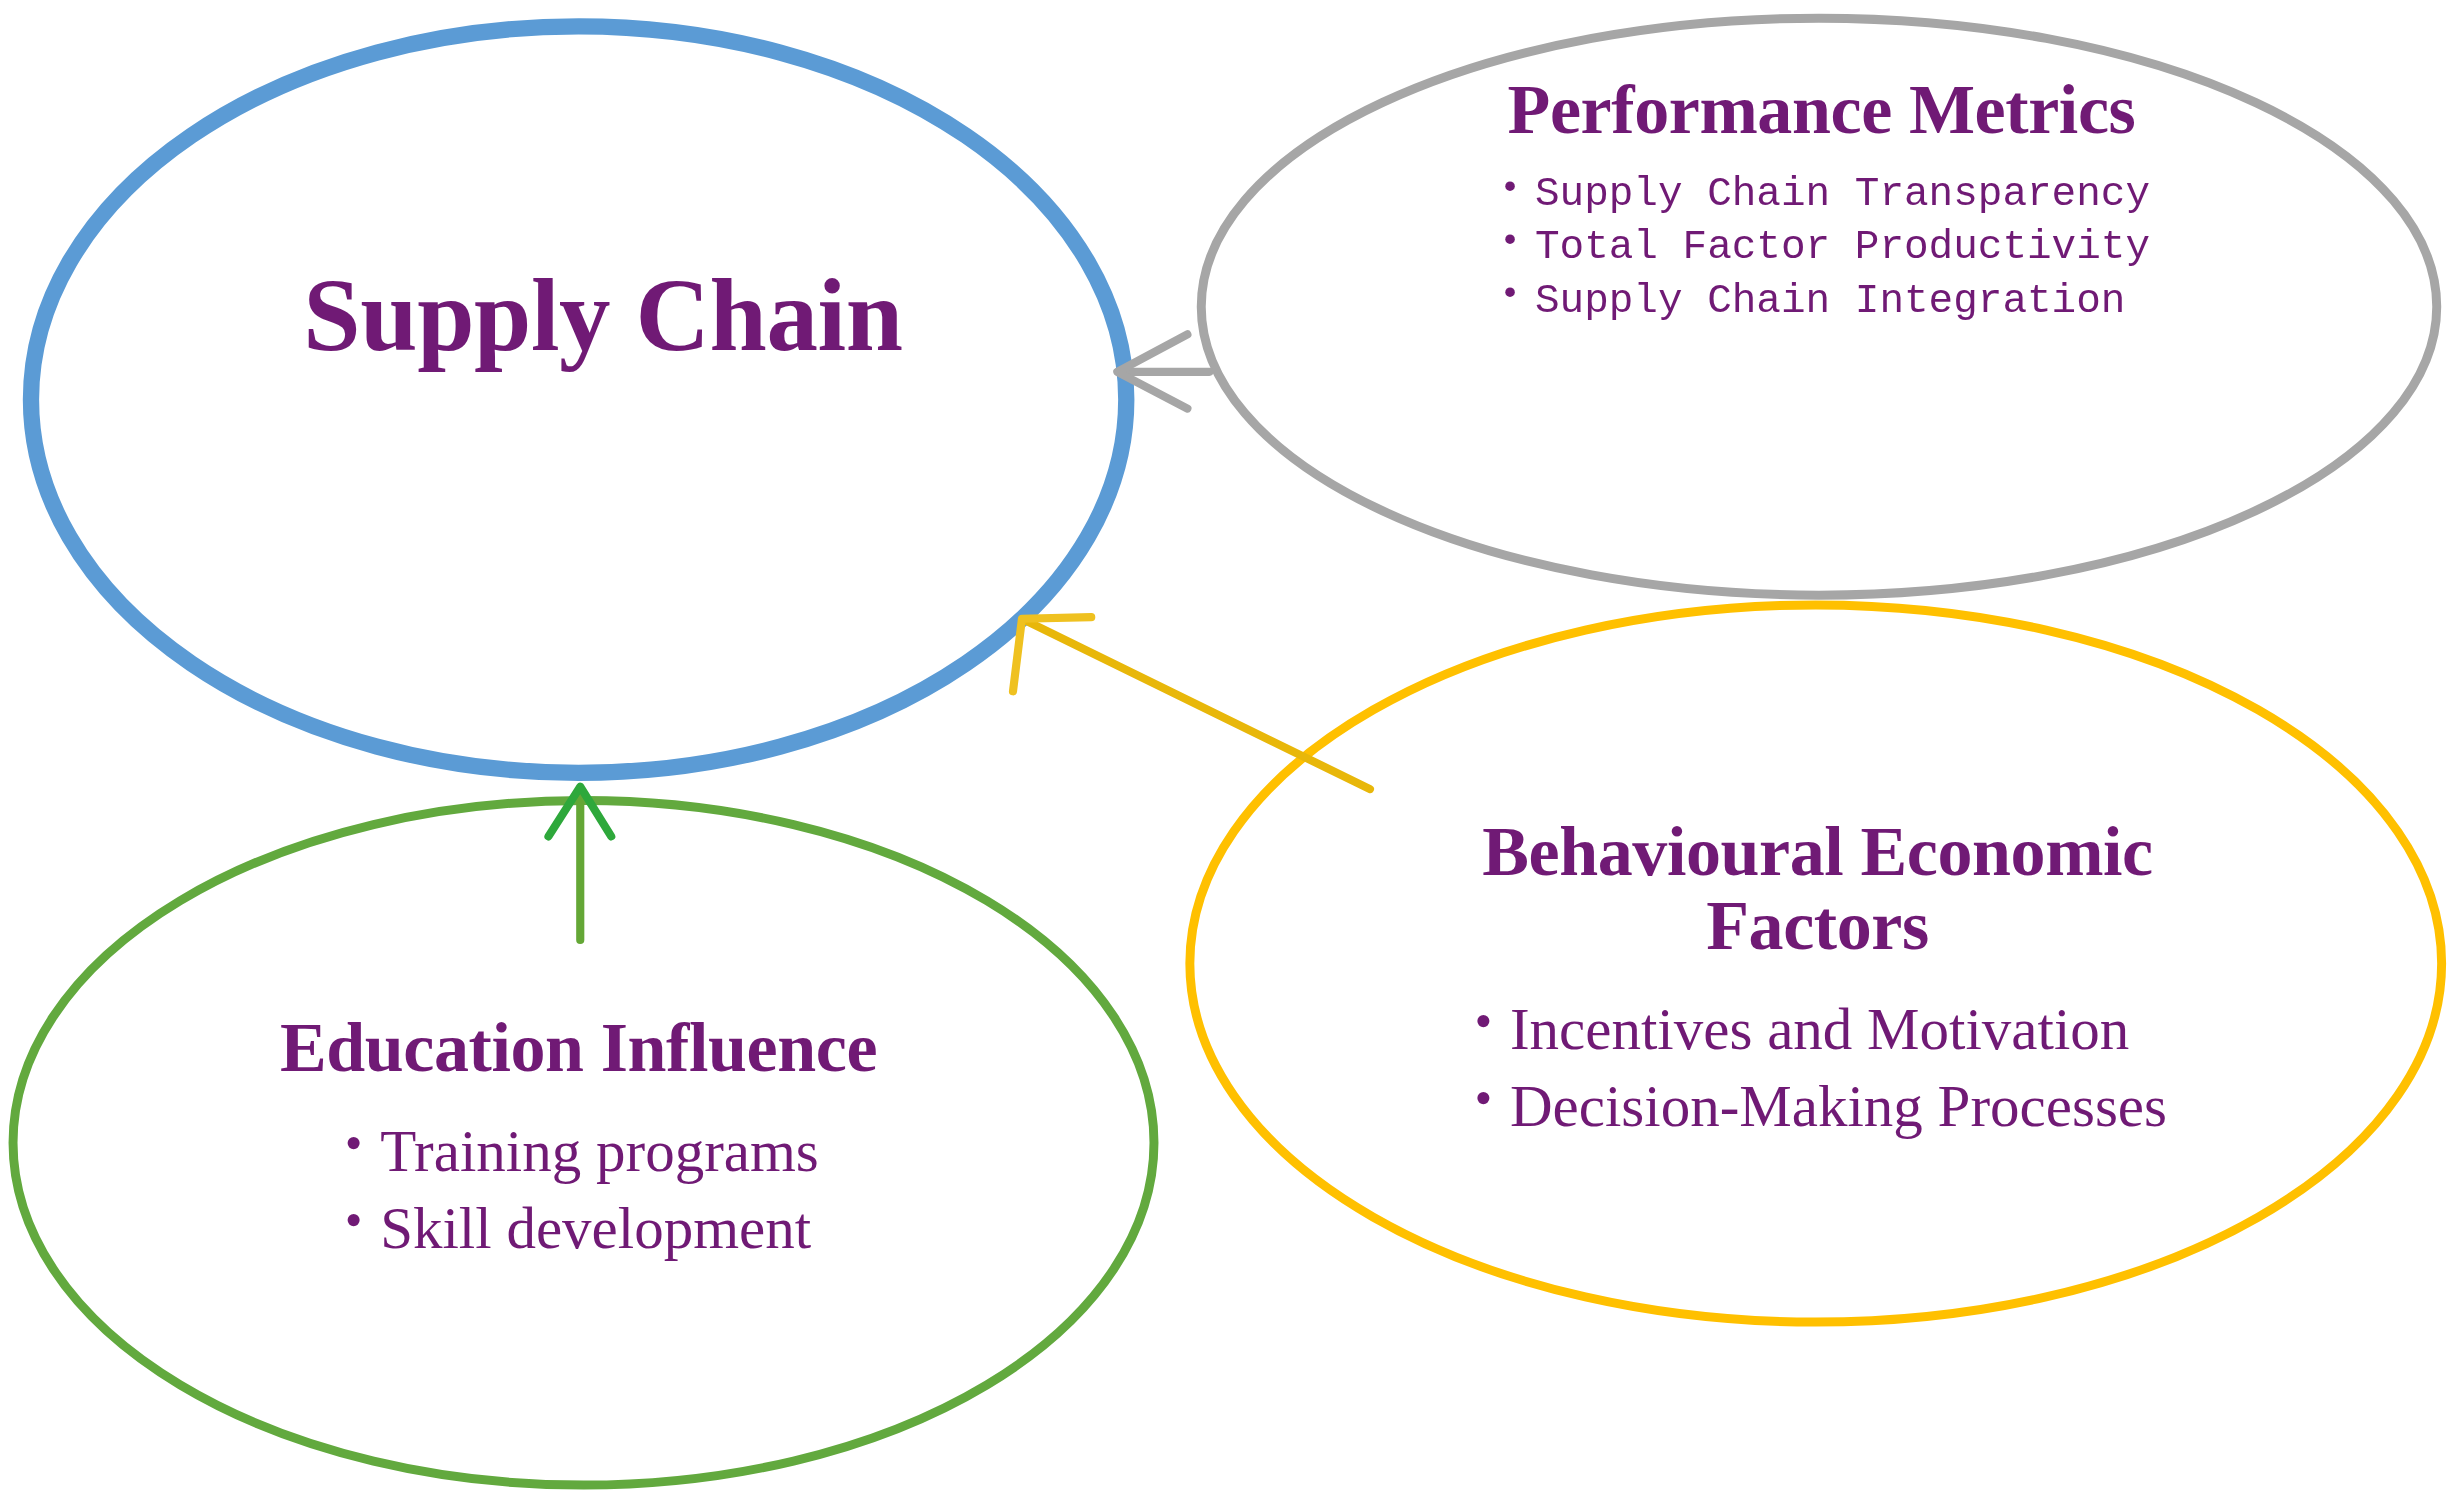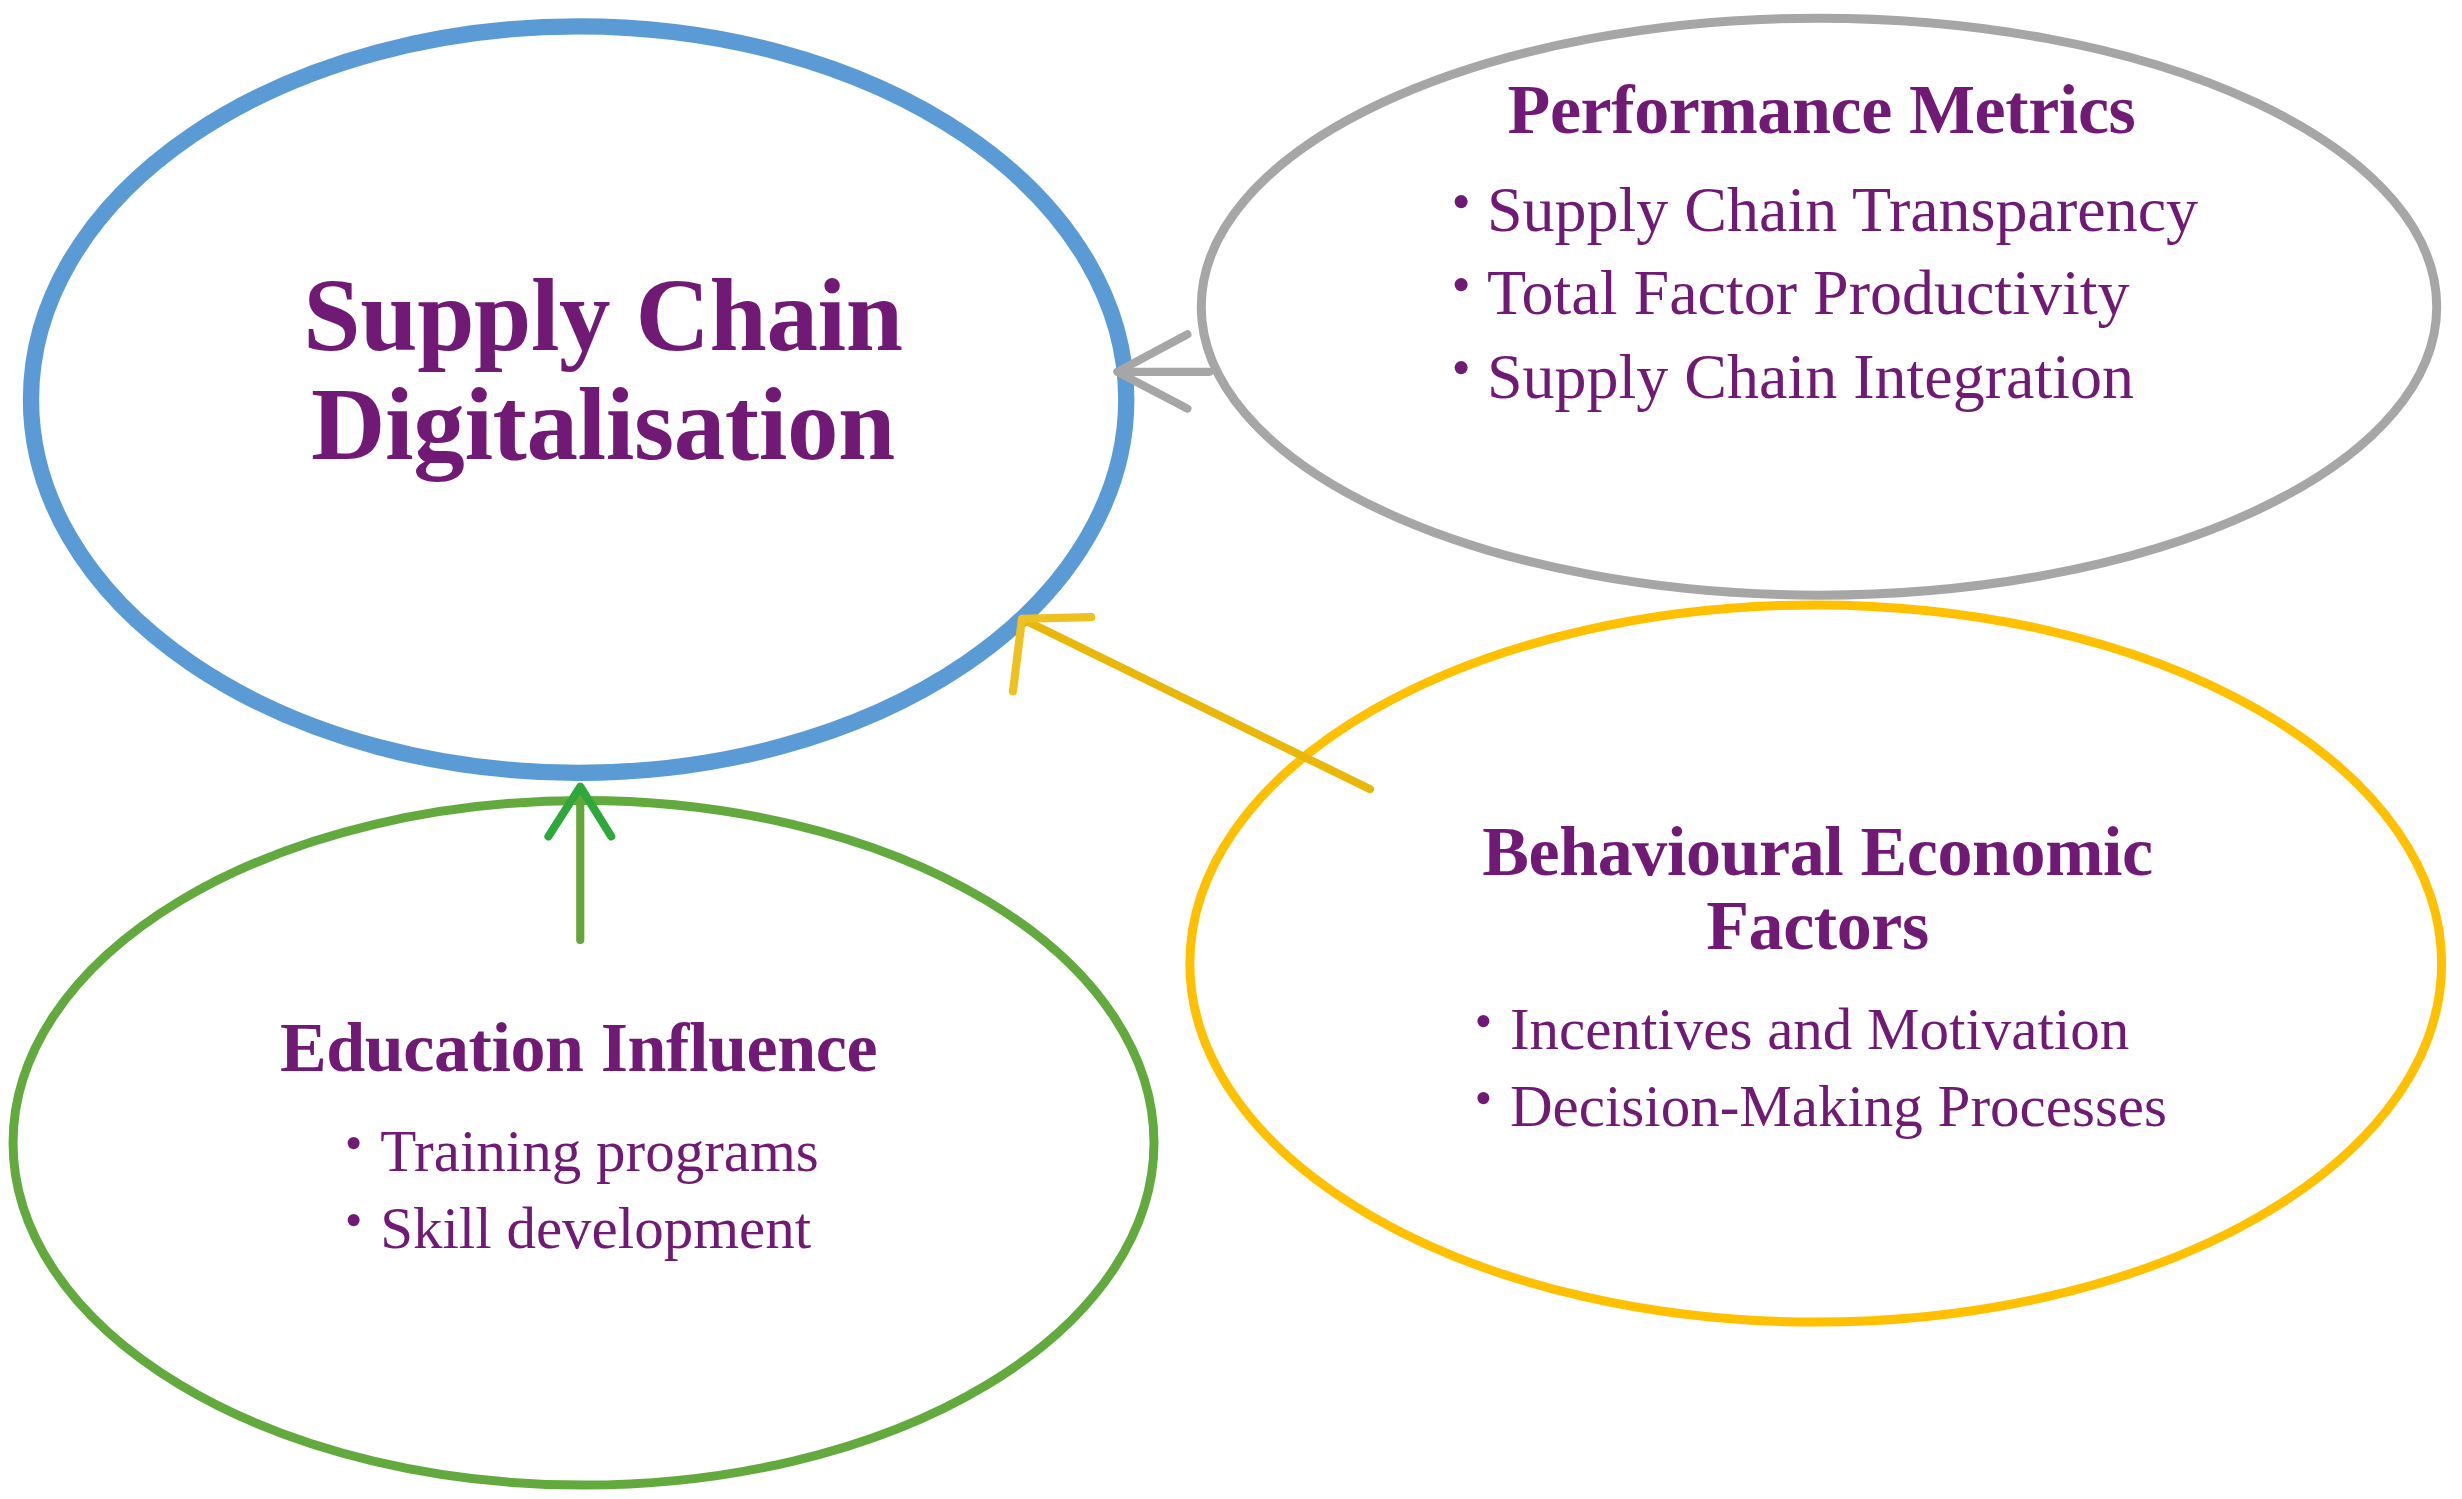--- a/index.html
+++ b/index.html
@@ -72,21 +72,22 @@
   #node-performance-metrics {
     left: 1255px;
     top: 73px;
     width: 1133px;
   }
   #node-performance-metrics .node-title {
     font-size: 70px;
     margin-bottom: 21px;
   }
   #node-performance-metrics .bullet-list li {
-    font-size: 64px;
+    font-size: 41px;
+    font-family: Liberation Mono, monospace;
   }
 
   
   #node-behavioural-economic-factors {
     left: 1239px;
     top: 815px;
     width: 1157px;
   }
   #node-behavioural-economic-factors .node-title {
     font-size: 70px;
@@ -137,21 +138,20 @@
 
     <g>
       <path d="M 712 1153 L 712 968" fill="none" stroke="#64A736" stroke-width="10" stroke-linecap="round"></path>
       <path d="M 673 1026 L 712 965 L 750 1026" fill="none" stroke="#2EA83B" stroke-width="10" stroke-linecap="round" stroke-linejoin="round"></path>
     </g>
   </svg>
 
   <div class="node-content" id="node-supply-chain-digitalisation">
     <div class="node-title">
       <div>Supply Chain</div>
-      <div>Digitalisation</div>
     </div>
   </div>
 
   <div class="node-content" id="node-performance-metrics">
     <div class="node-title">Performance Metrics</div>
     <ul class="bullet-list">
       <li>Supply Chain Transparency</li>
       <li>Total Factor Productivity</li>
       <li>Supply Chain Integration</li>
     </ul>

